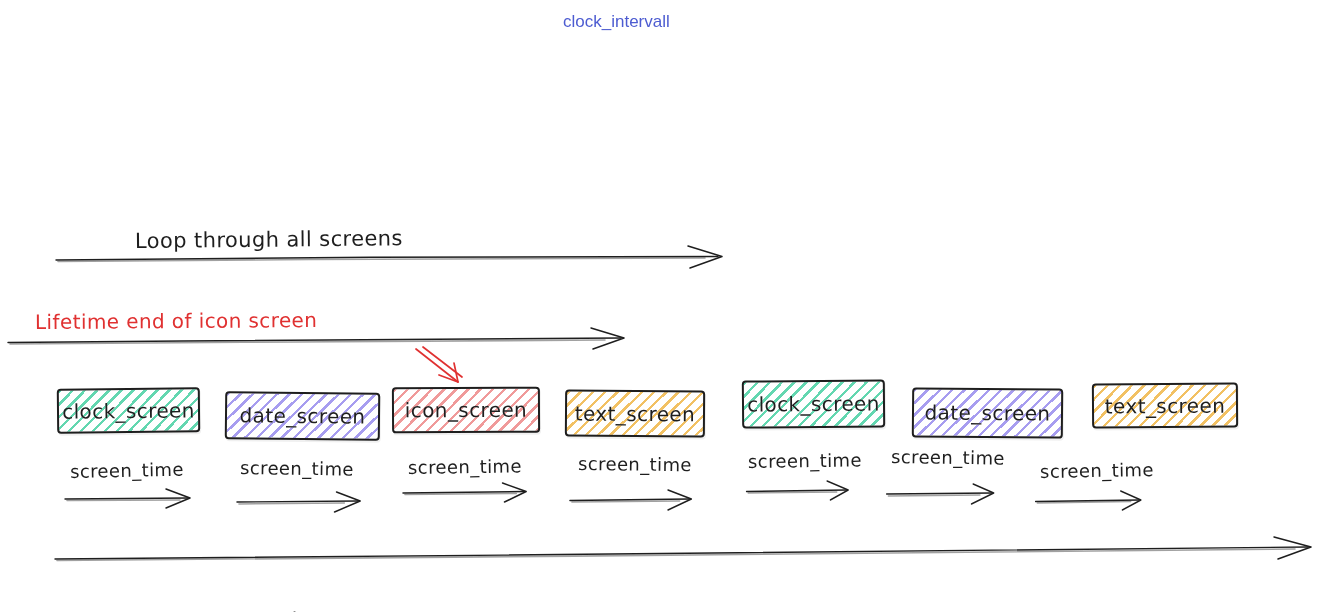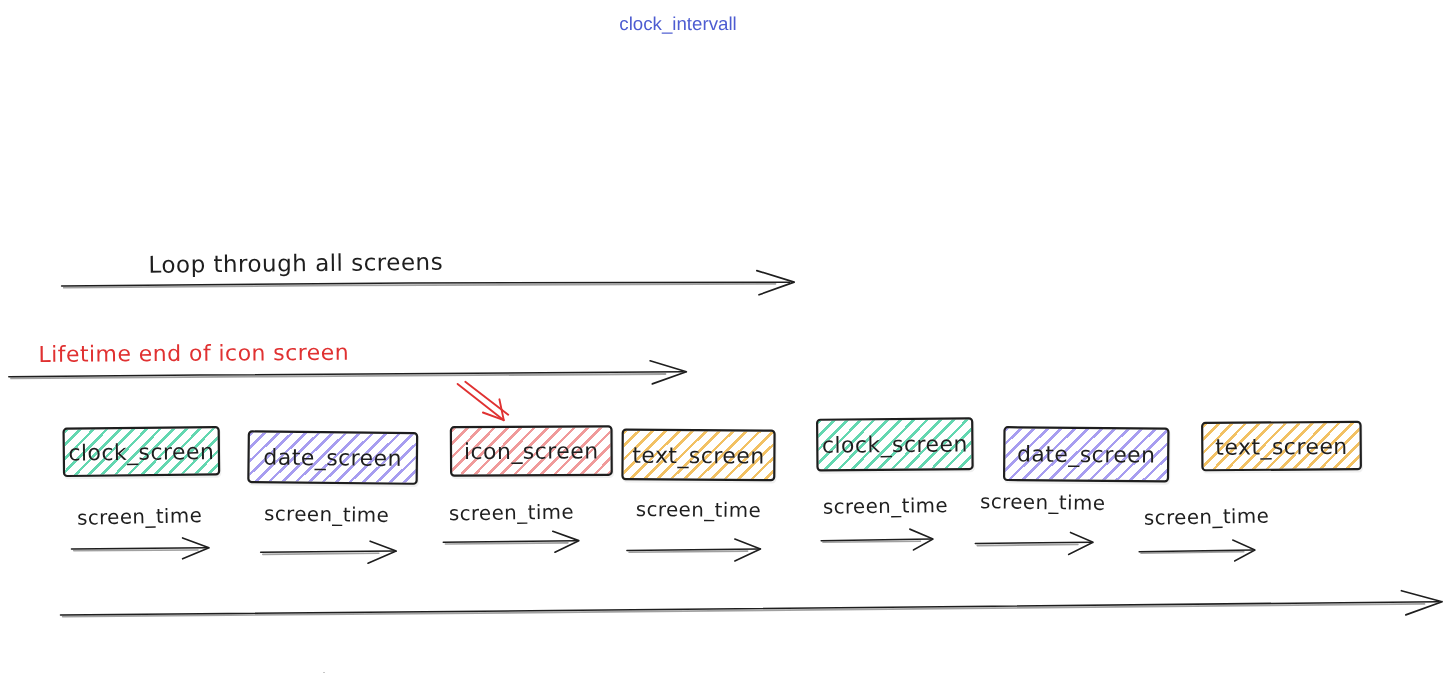--- a/index.html
+++ b/index.html
@@ -83,21 +83,21 @@
     <path class="red-ink" stroke-width="1.7" d="M11 1 L 50 31"></path>
     <path class="red-ink" stroke-width="1.7" d="M27 29 L 46 36 L 42 17"></path>
   </svg>
 
   <div class="screen-box" style="left: 57px; top: 388px; width: 143px; height: 45px; --rot: -0.6deg; --hatch: #63d7b0;">
     <span class="box-label">clock_screen</span>
   </div>
   <div class="screen-box" style="left: 225px; top: 392px; width: 155px; height: 48px; --rot: 0.6deg; --hatch: #a79df0;">
     <span class="box-label">date_screen</span>
   </div>
-  <div class="screen-box" style="left: 392px; top: 387px; width: 148px; height: 46px; margin-left: 17px; --rot: -0.3deg; --hatch: #f09a9a;">
+  <div class="screen-box" style="left: 392px; top: 387px; width: 148px; height: 46px; --rot: -0.3deg; --hatch: #f09a9a;">
     <span class="box-label">icon_screen</span>
   </div>
   <div class="screen-box" style="left: 565px; top: 390px; width: 140px; height: 47px; --rot: 0.4deg; --hatch: #f2c163;">
     <span class="box-label">text_screen</span>
   </div>
   <div class="screen-box" style="left: 742px; top: 380px; width: 143px; height: 48px; --rot: -0.5deg; --hatch: #63d7b0;">
     <span class="box-label">clock_screen</span>
   </div>
   <div class="screen-box" style="left: 912px; top: 388px; width: 151px; height: 50px; --rot: 0.5deg; --hatch: #a79df0;">
     <span class="box-label">date_screen</span>

